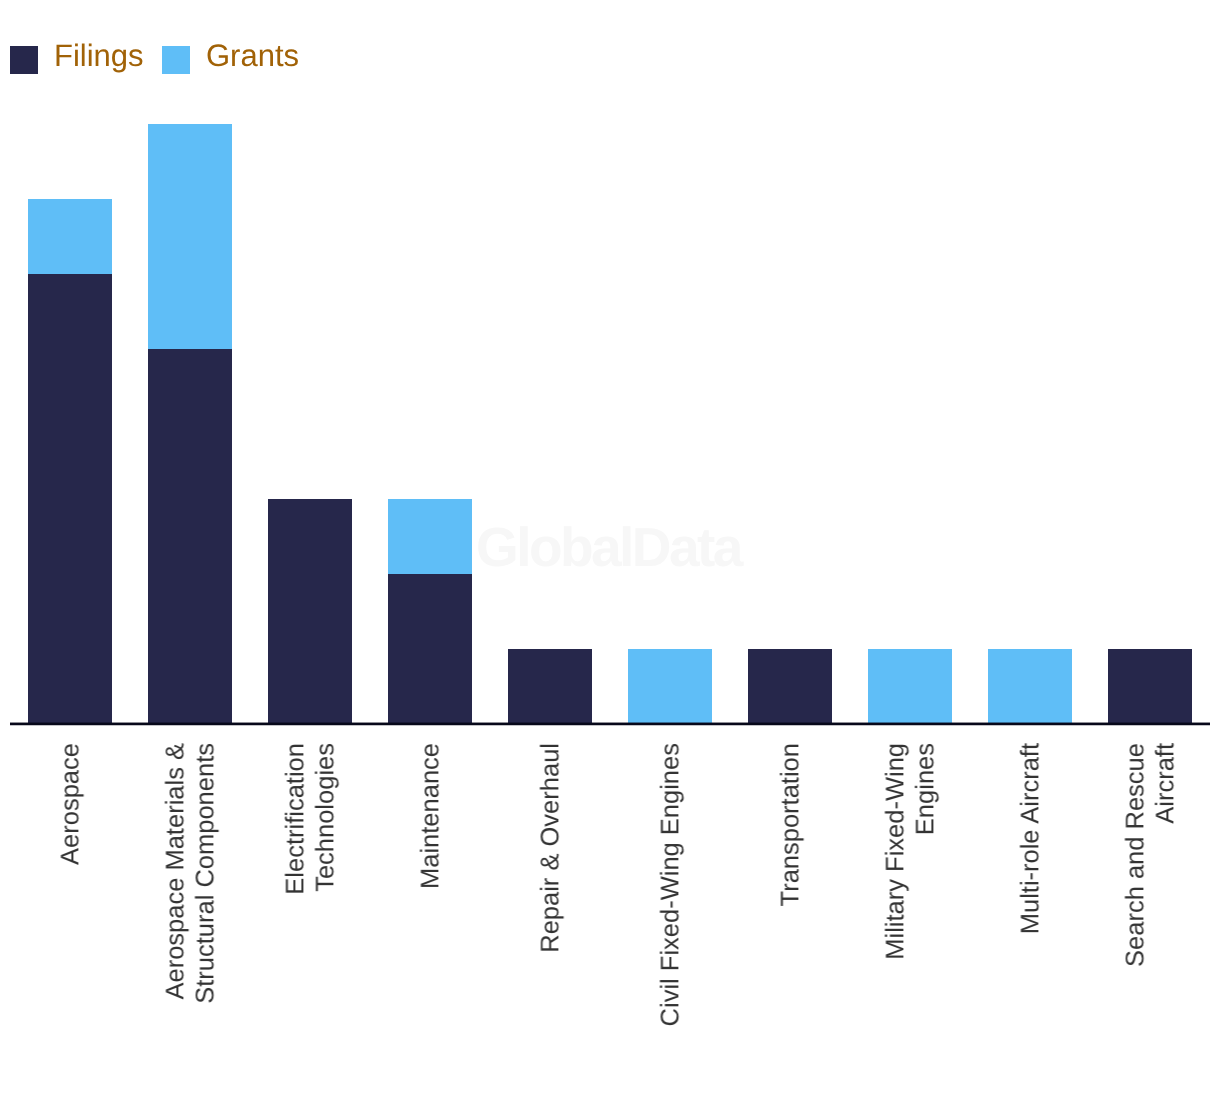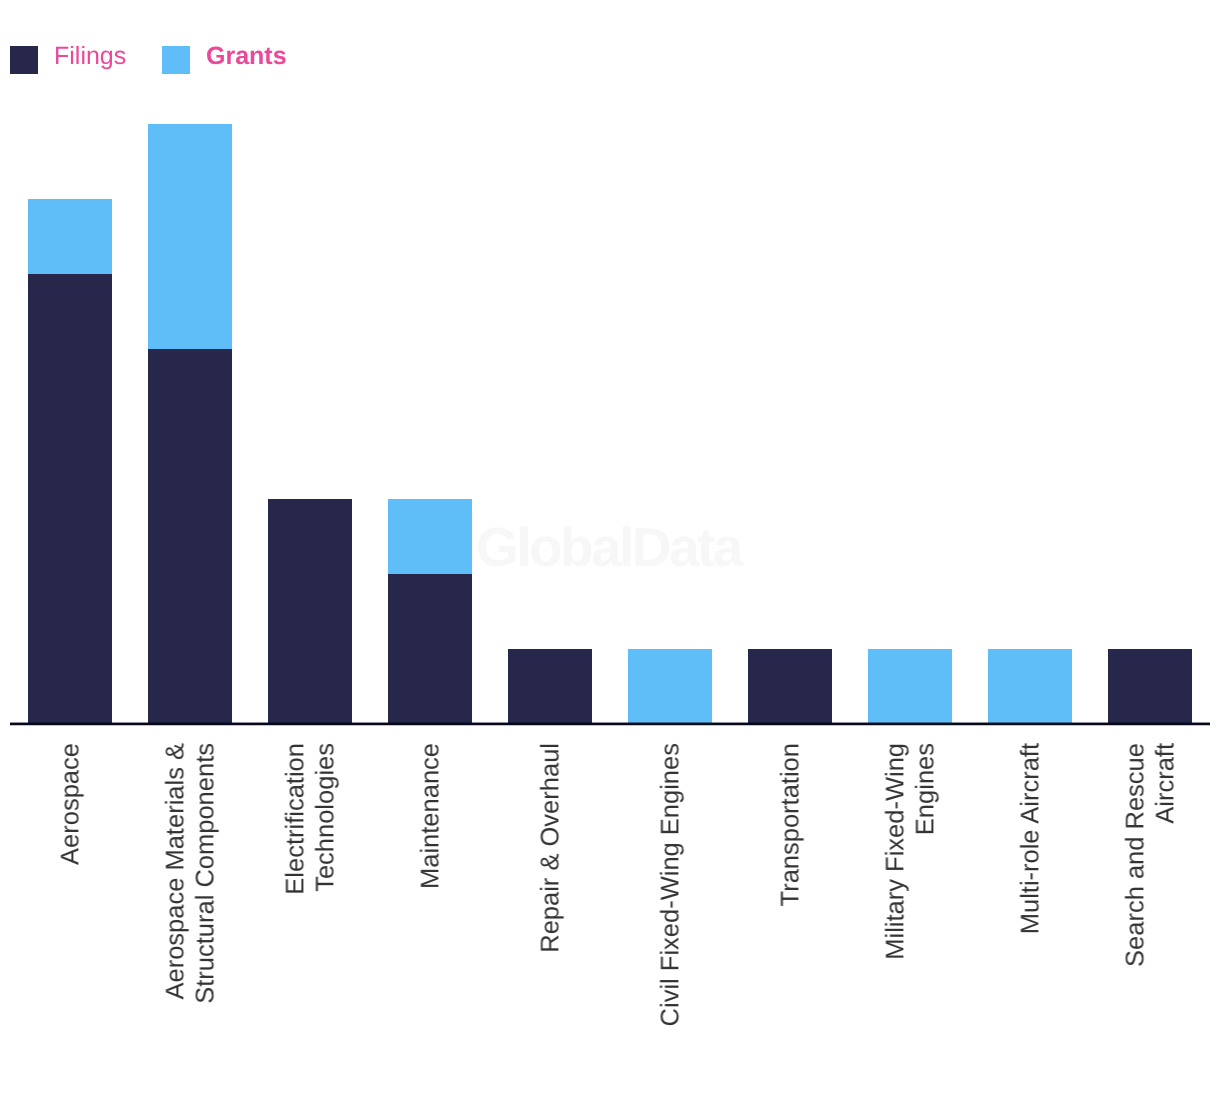--- a/index.html
+++ b/index.html
@@ -7,22 +7,22 @@
        font-family:"Liberation Sans",sans-serif;
        -webkit-font-smoothing:antialiased;-moz-osx-font-smoothing:grayscale;
        text-rendering:geometricPrecision;}
 
   #chart{position:relative;width:1220px;height:1094px;background:#ffffff;}
 
   
   .legend{position:absolute;left:0;top:0;width:1220px;height:118px;}
   .legend-item{position:absolute;left:0;top:0;height:118px;}
   .legend-swatch{position:absolute;top:46px;width:28px;height:28px;}
-  .legend-label{position:absolute;top:42px;font-size:25px;line-height:28px;
-                color:#ec4899;white-space:nowrap;
+  .legend-label{position:absolute;top:42px;font-size:31px;line-height:28px;
+                color:#a16207;white-space:nowrap;
                 will-change:transform;transform:translateZ(0);opacity:0.999;}
 
   
   .plot{position:absolute;left:10px;top:124px;width:1200px;height:600px;}
   .bar-group{position:absolute;bottom:0;width:84px;}
   .bar-segment{width:100%;}
 
   
   .axis-line{position:absolute;left:10px;top:722px;width:1200px;height:4px;
       background:linear-gradient(to bottom,
@@ -49,21 +49,21 @@
 
 <div id="chart">
 
   <div class="legend" id="legend">
       <div class="legend-item">
         <span class="legend-swatch" style="background: rgb(38, 39, 75); left: 10px;"></span>
         <span class="legend-label" style="left: 54px;">Filings</span>
       </div>
       <div class="legend-item">
         <span class="legend-swatch" style="background: rgb(95, 190, 247); left: 162px;"></span>
-        <span class="legend-label" style="left: 206px; font-weight: bold;">Grants</span>
+        <span class="legend-label" style="left: 206px;">Grants</span>
       </div>
     </div>
 
   <div class="plot" id="plot">
       <div class="bar-group" style="left: 18px;">
         <div class="bar-segment" style="height: 75px; background: rgb(95, 190, 247);"></div>
         <div class="bar-segment" style="height: 450px; background: rgb(38, 39, 75);"></div>
       </div>
       <div class="bar-group" style="left: 138px;">
         <div class="bar-segment" style="height: 225px; background: rgb(95, 190, 247);"></div>

